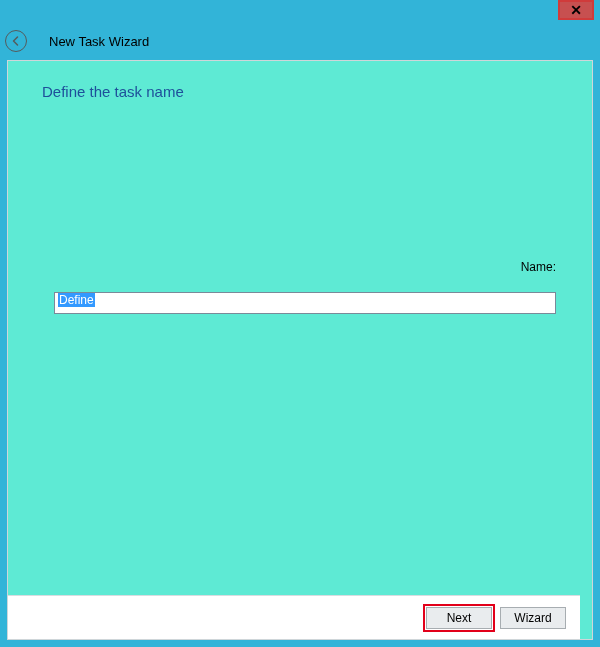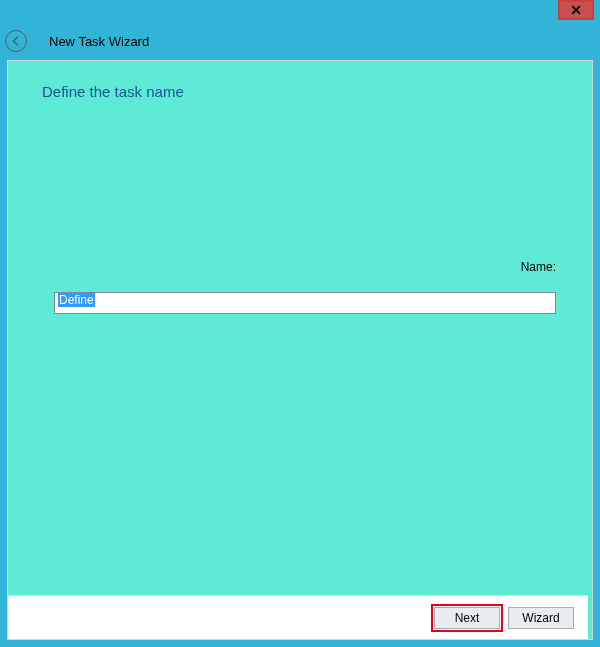--- a/index.html
+++ b/index.html
@@ -101,21 +101,21 @@
   }
   .text-input .selected {
     background: #3399ff;
     color: #fff;
     padding: 0 1px;
   }
   .button-row {
     position: absolute;
     bottom: 0;
     left: 0;
-    right: 4px;
+    right: 12px;
     height: 44px;
     border-top: 1px solid #d8dde0;
     display: flex;
     align-items: center;
     justify-content: flex-end;
     padding-right: 14px;
     gap: 8px;
     background: #fff;
   }
   .btn {

